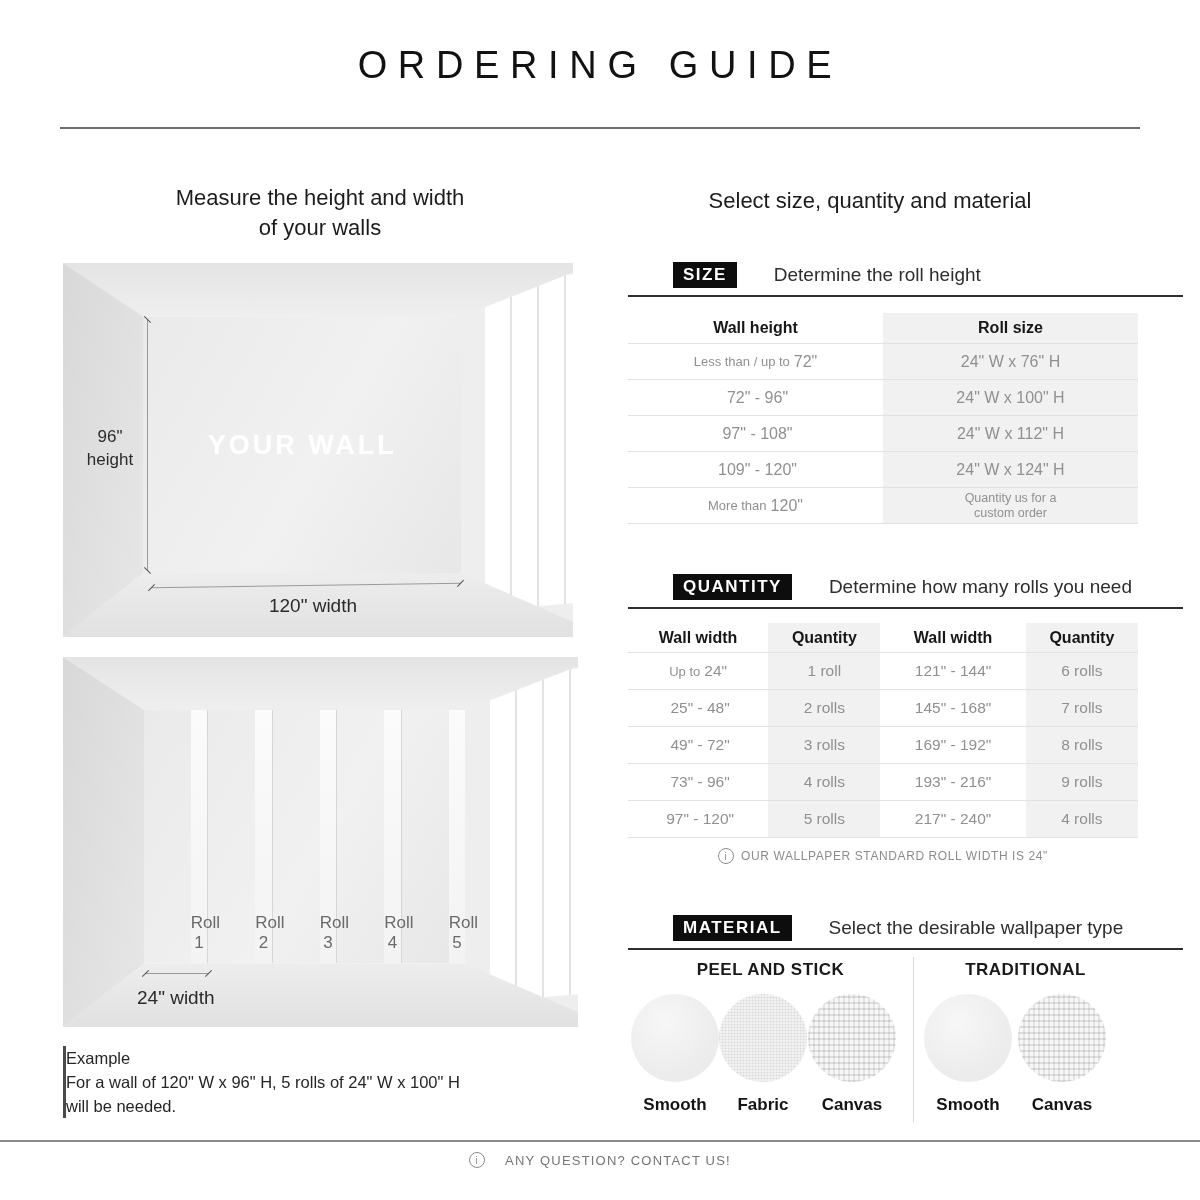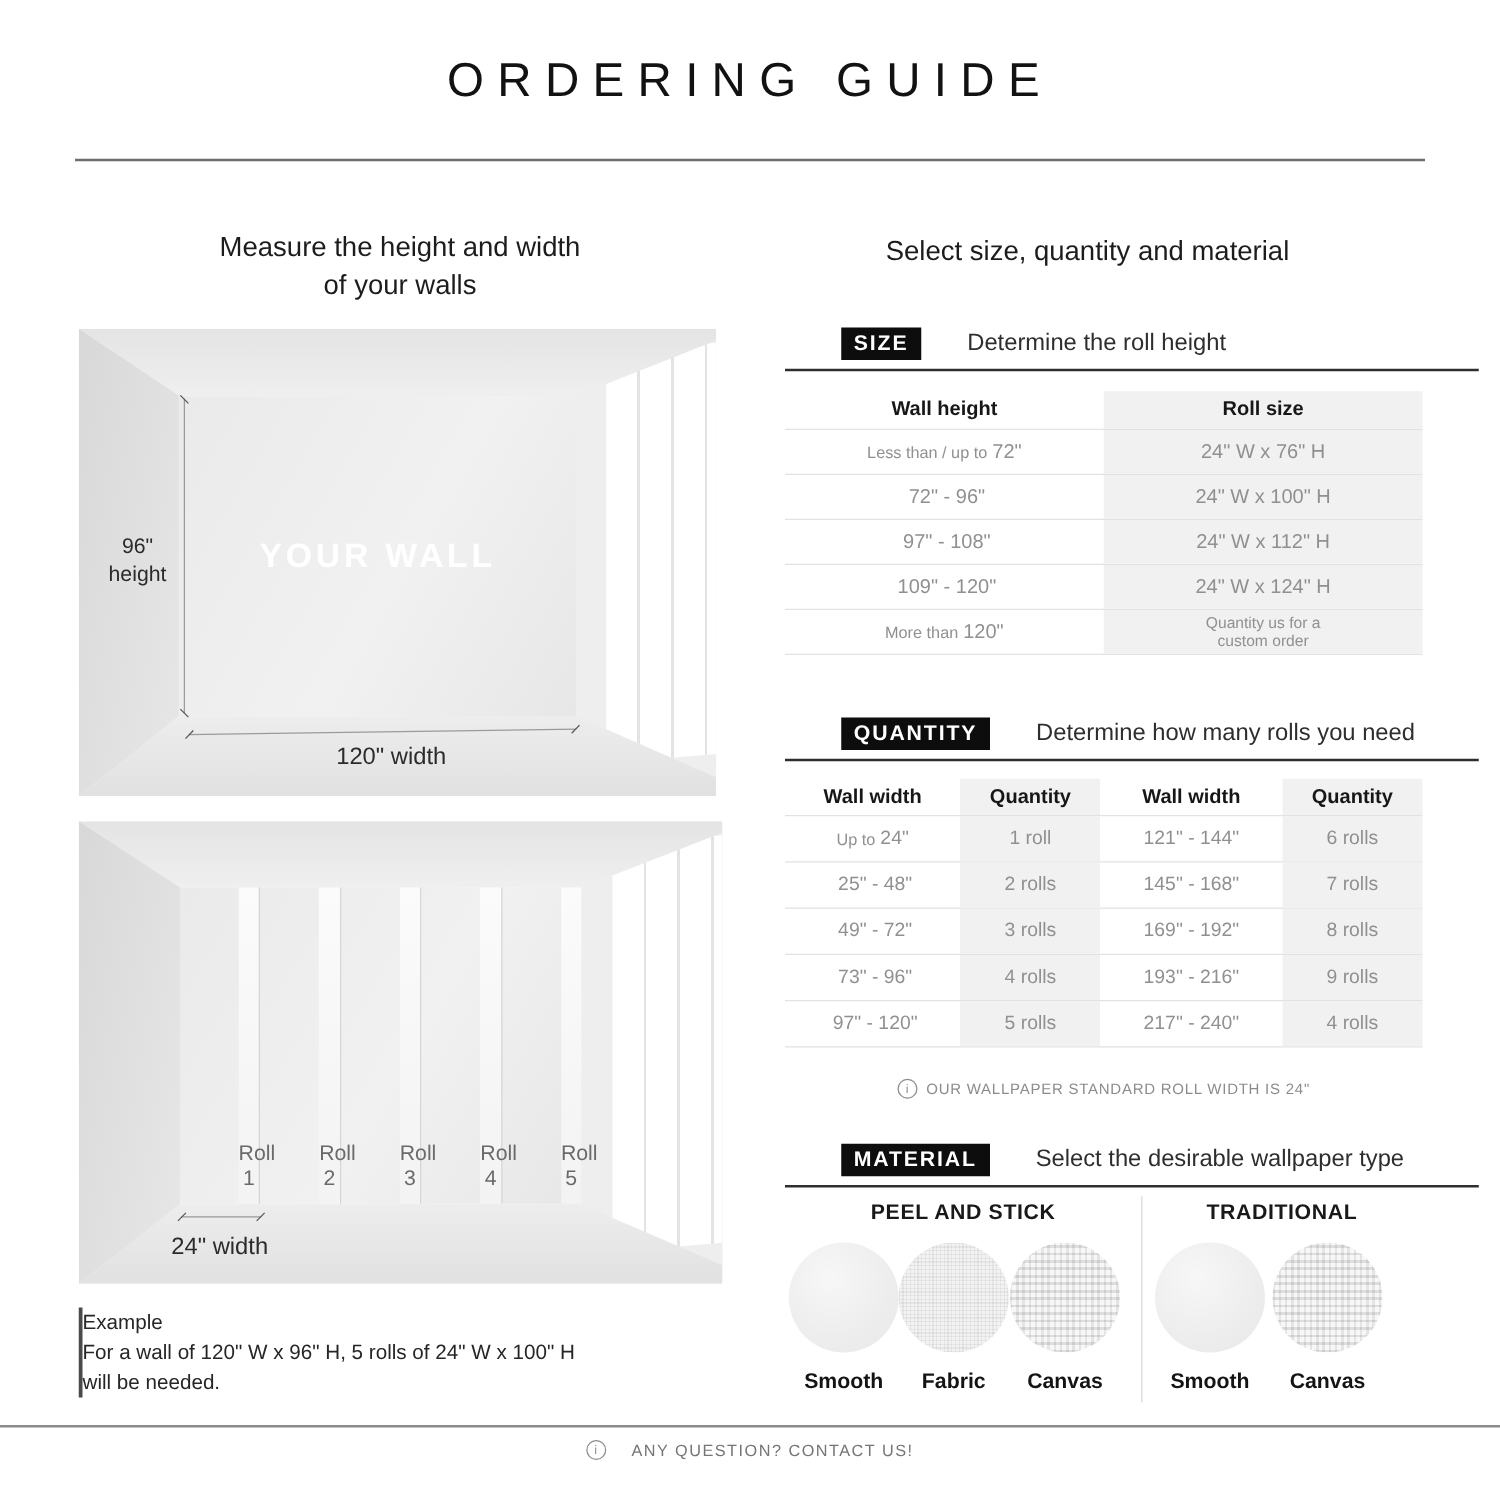--- a/index.html
+++ b/index.html
@@ -86,21 +86,21 @@
 
   
   .qty-table{position:absolute;left:628px;top:623px;width:510px;border-bottom:1px solid #e2e2e2;}
   .qty-table .cell{display:flex;align-items:center;justify-content:center;height:36px;}
   .qty-table .t-head .cell{height:29px;font-weight:700;font-size:16px;color:#171717;}
   .qc1{width:27.5%;} .qc2{width:22%;background:#f1f1f1;} .qc3{width:28.5%;} .qc4{width:22%;background:#f1f1f1;}
   .qty-table .body-txt{color:#909090;font-size:15.5px;}
 
   
   .roll-note{position:absolute;left:628px;top:848px;width:510px;display:flex;align-items:center;
-      justify-content:center;gap:7px;color:#8c8c8c;font-size:12px;letter-spacing:0.6px;margin-top:15px;}
+      justify-content:center;gap:7px;color:#8c8c8c;font-size:12px;letter-spacing:0.6px;}
   .info-ic{width:14px;height:14px;min-width:14px;border:1px solid #8c8c8c;border-radius:50%;
       display:flex;align-items:center;justify-content:center;font-size:10px;color:#8c8c8c;}
   .info-ic::before{content:"i";}
 
   
   .mat-group-name{position:absolute;top:960px;text-align:center;font-weight:600;font-size:17px;
       letter-spacing:0.5px;color:#191919;}
   .mat-name1{left:628px;width:285px;}
   .mat-name2{left:913px;width:225px;}
   .mat-divider{position:absolute;left:913px;top:957px;width:1px;height:165px;background:#d8d8d8;}

